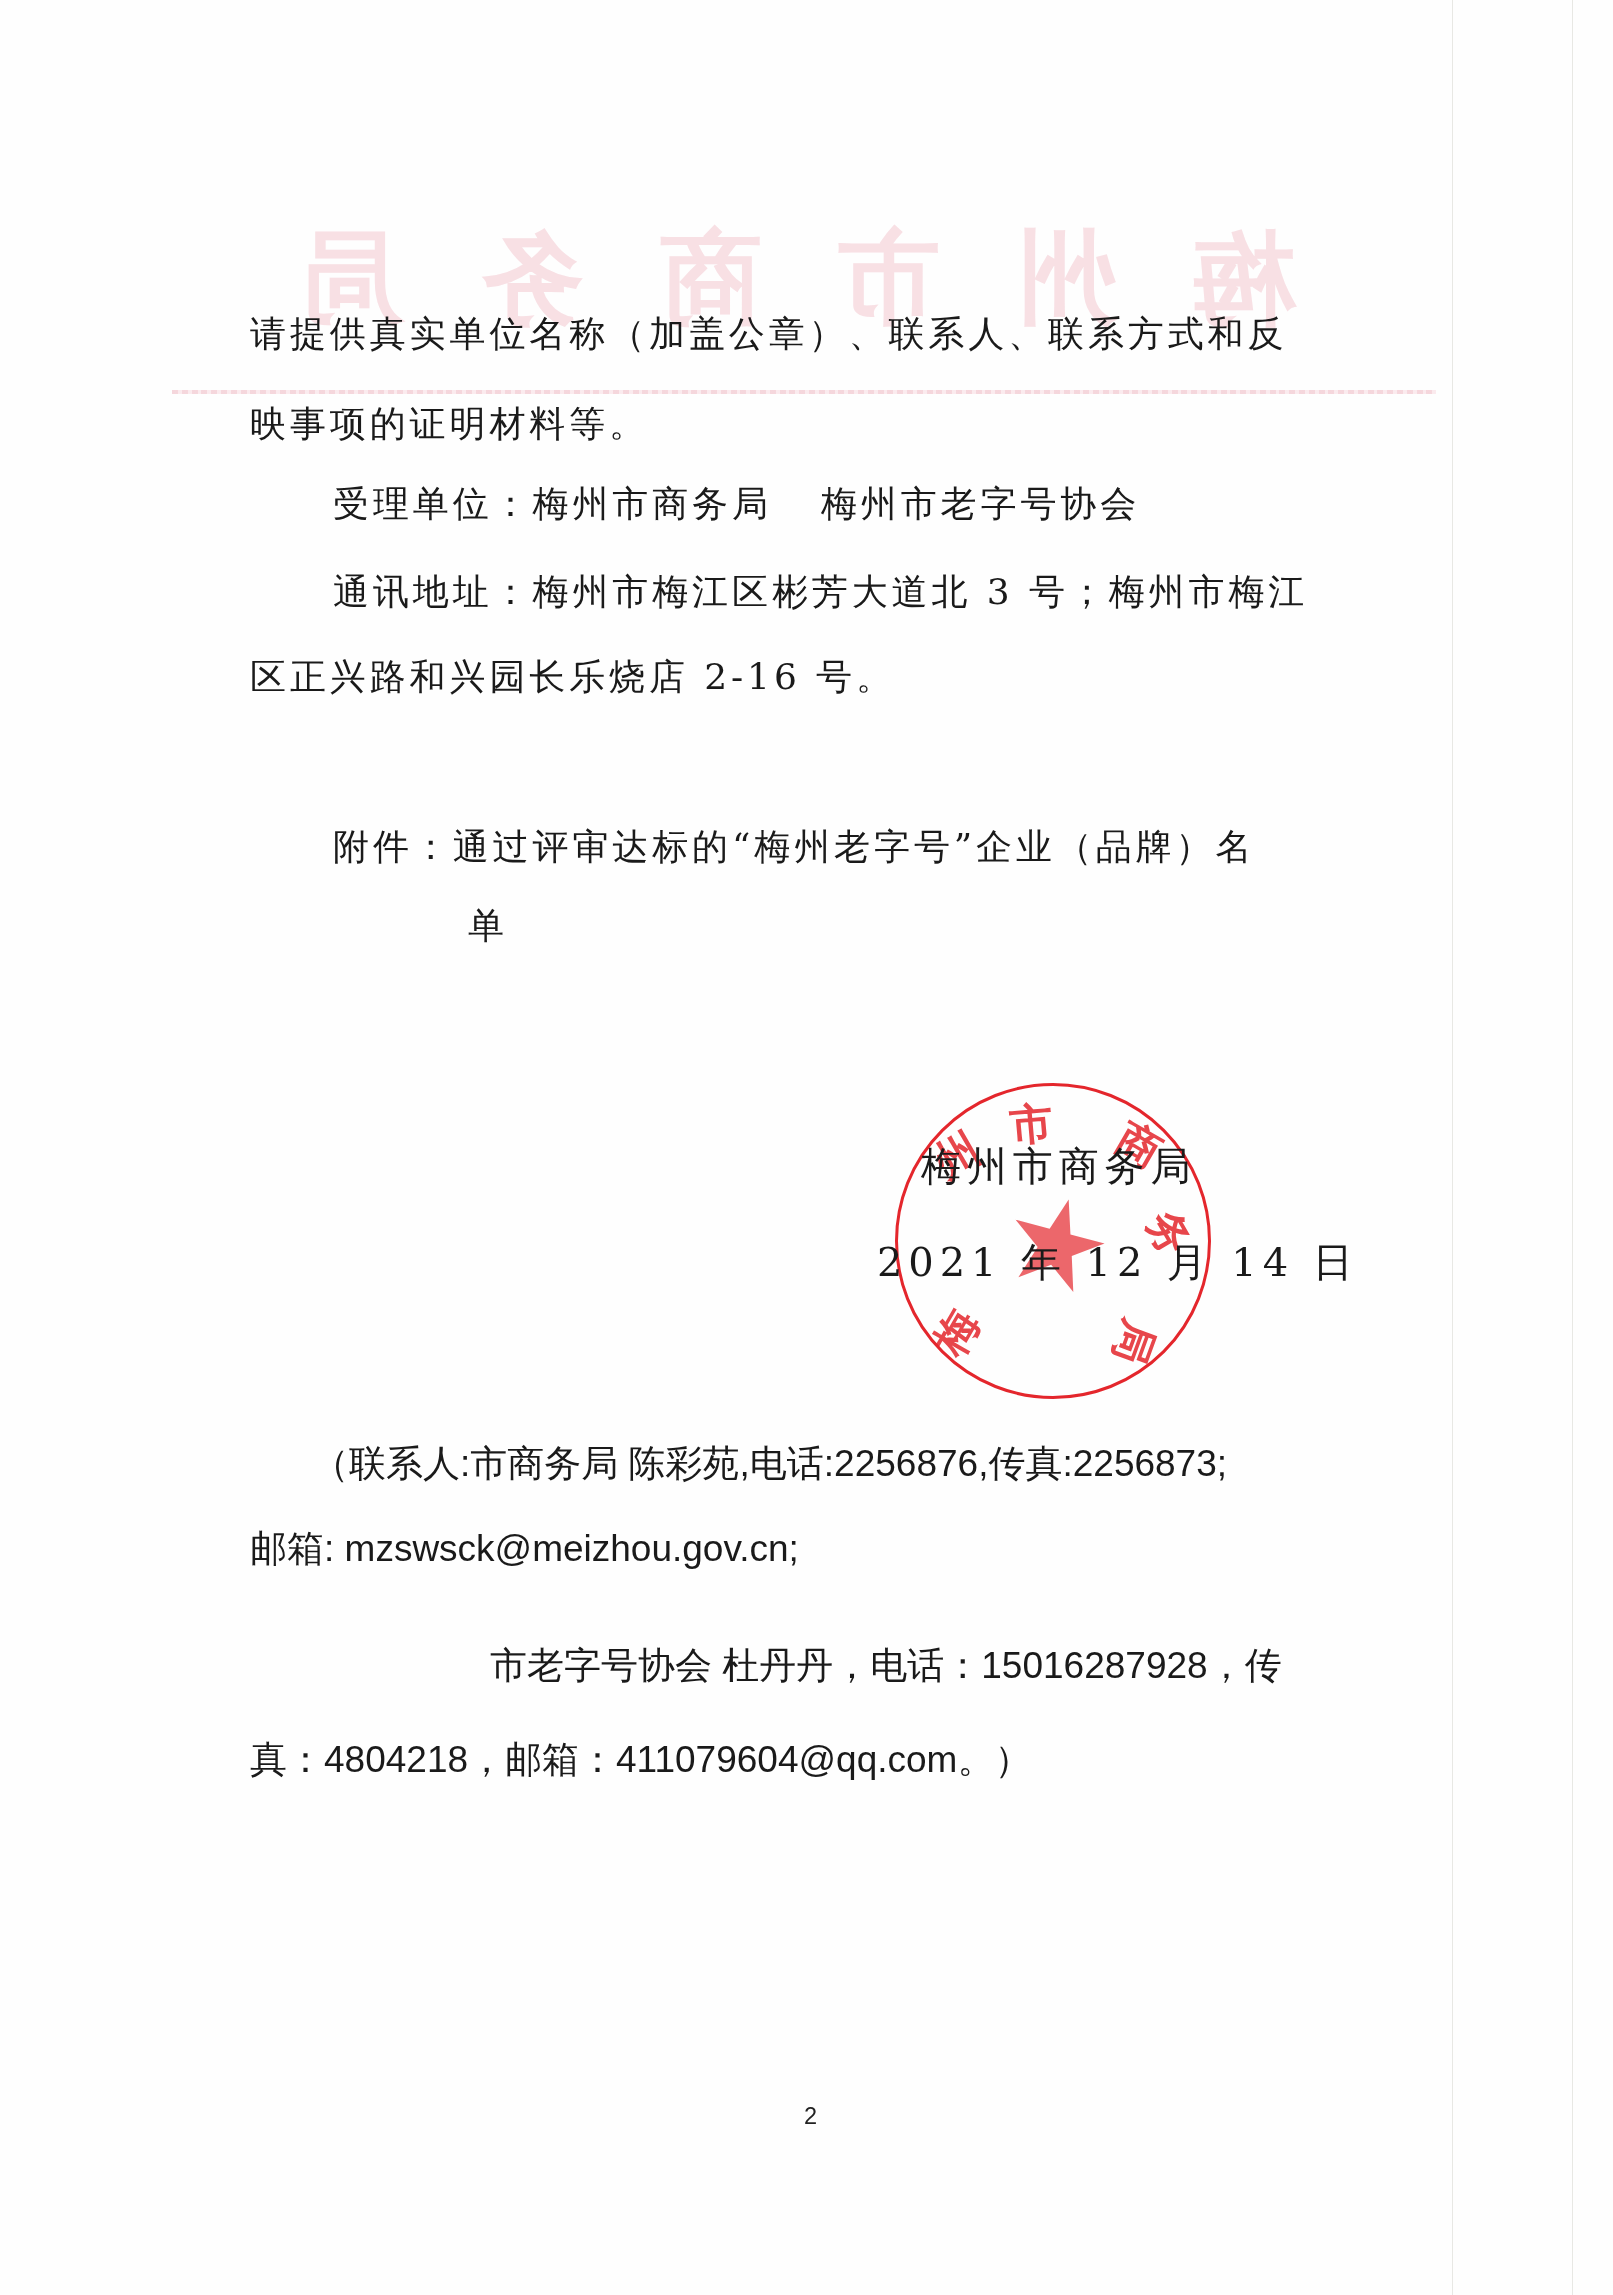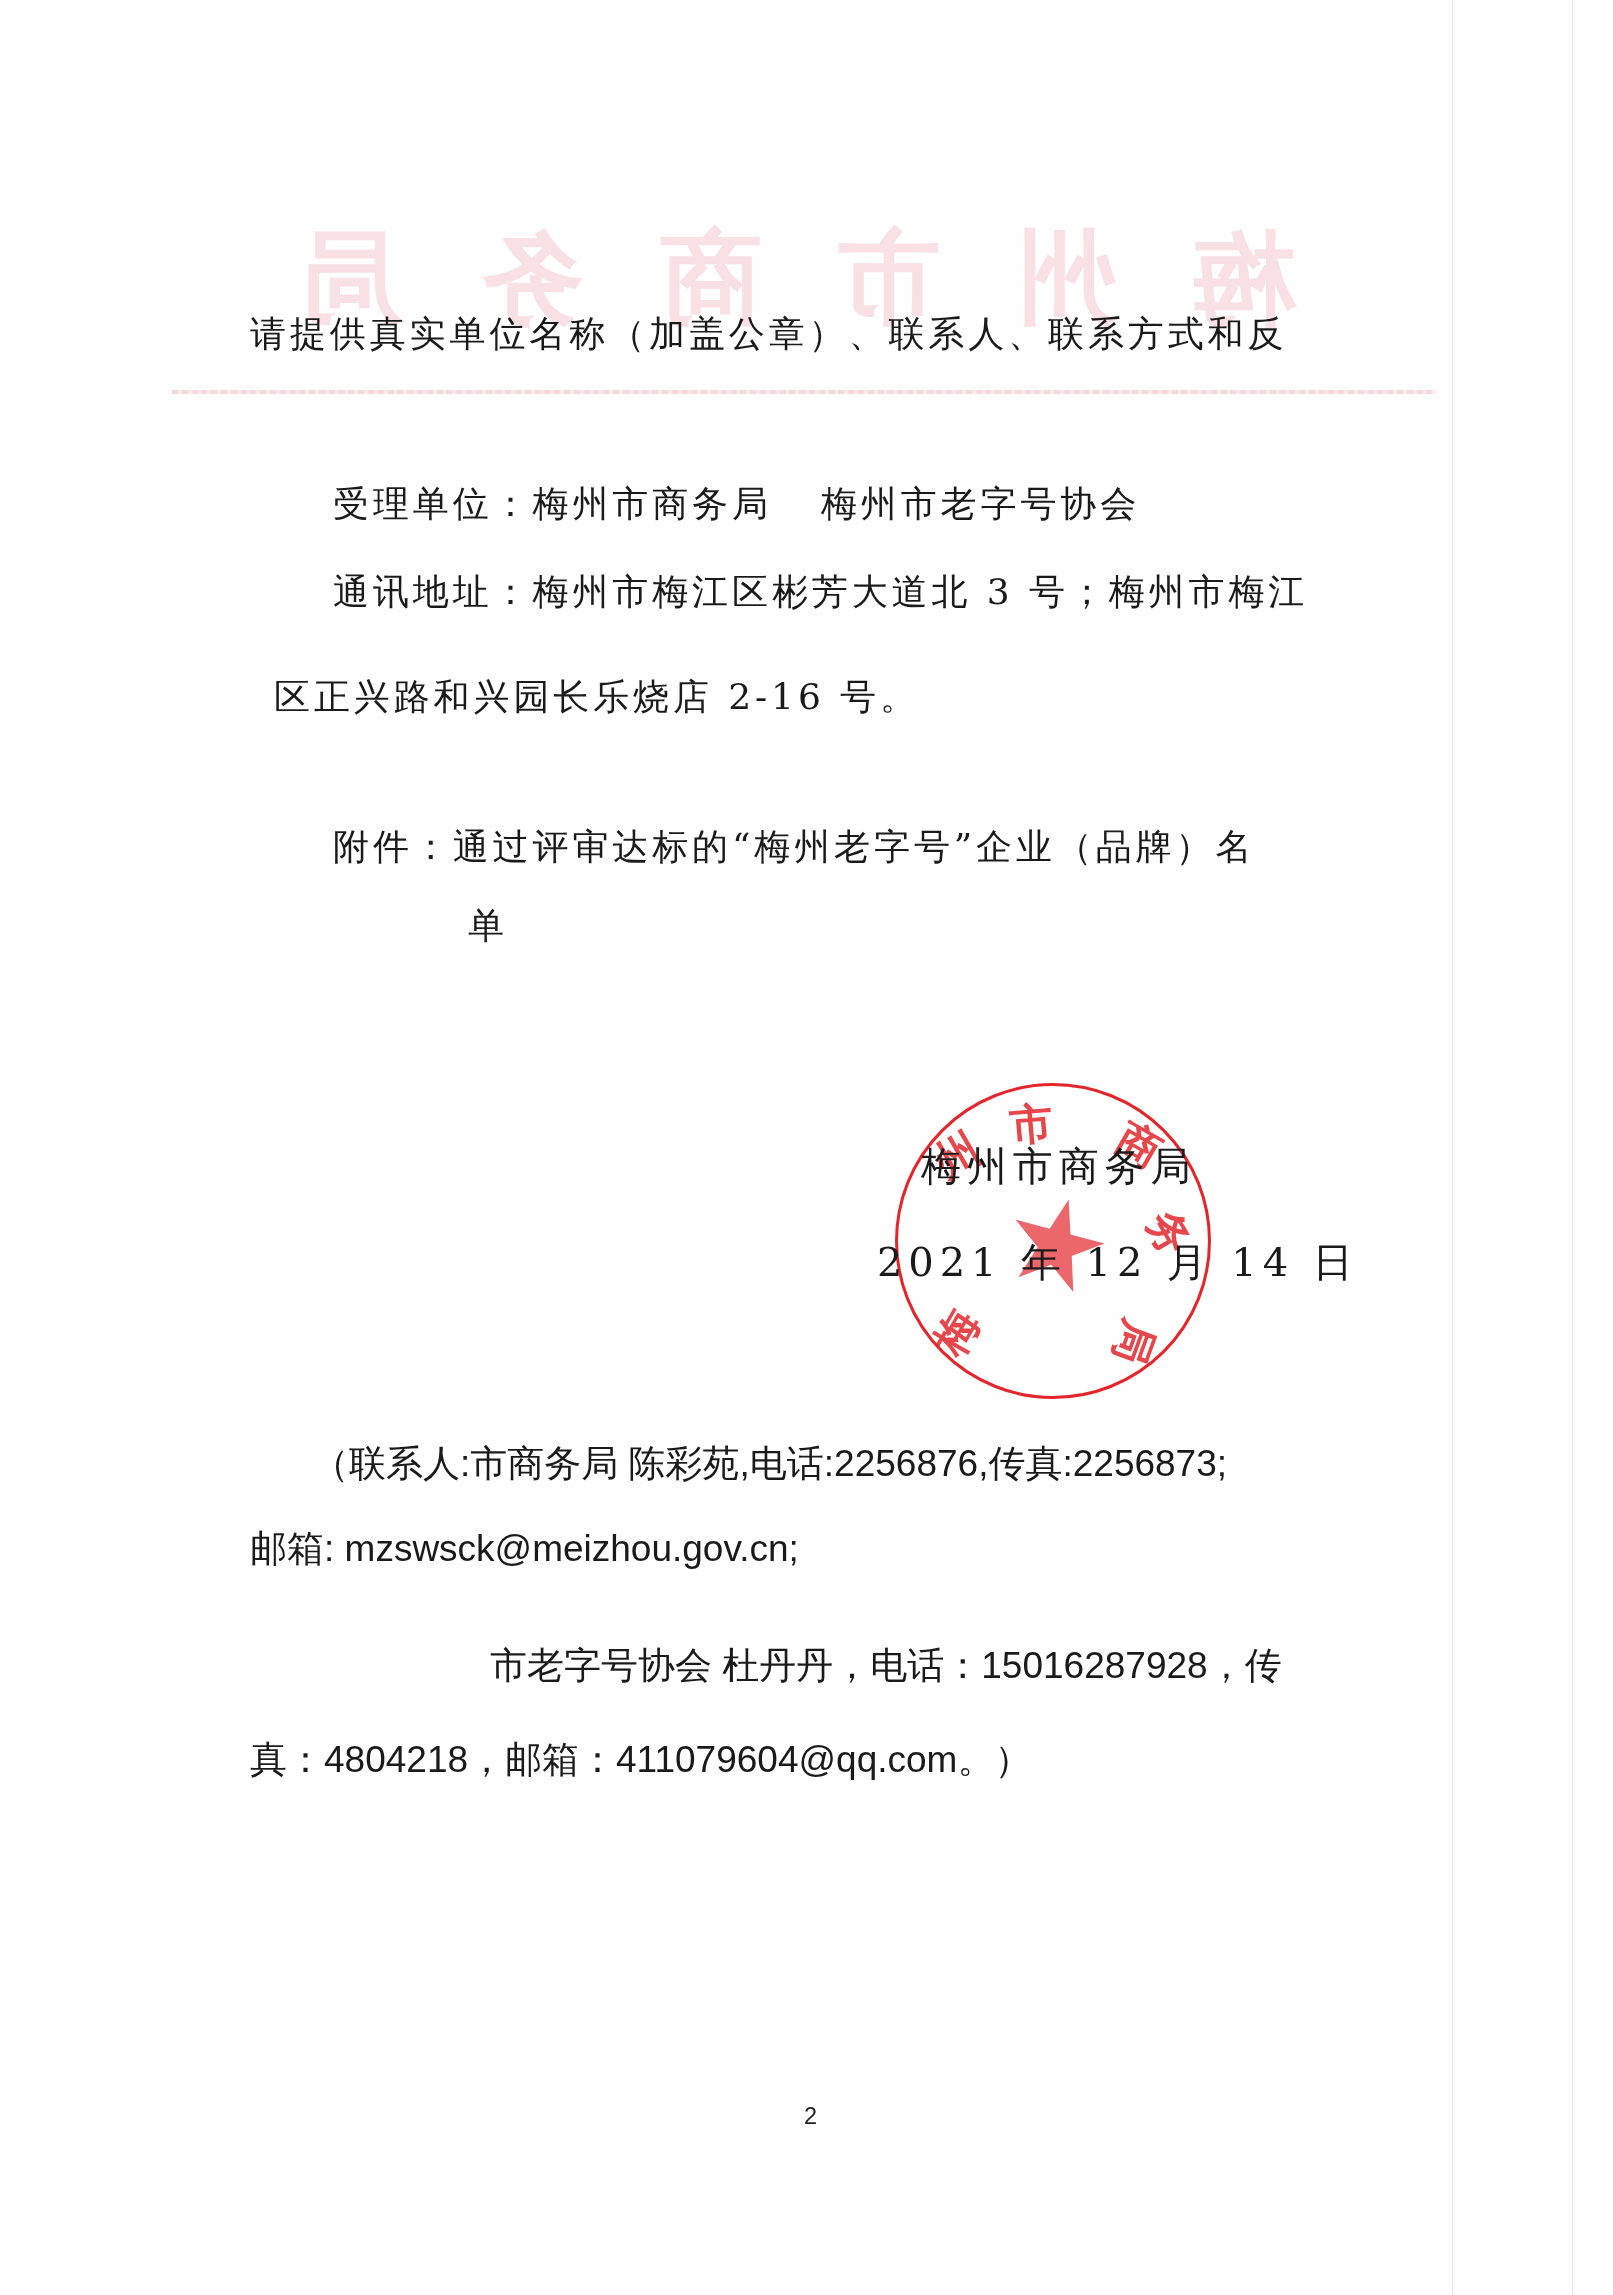--- a/index.html
+++ b/index.html
@@ -30,29 +30,30 @@
 
 <div class="page">
 
   <div class="edge-line" style="left:1452px;"></div>
   <div class="edge-line" style="left:1572px;"></div>
 
   <div class="bleed">梅州市商务局</div>
   <div class="bleed-rule"></div>
 
   <div class="line" style="left:250px; top:310px;">请提供真实单位名称（加盖公章）、联系人、联系方式和反</div>
+  <div class="line" style="left:250px; top:400px;">映事项的证明材料等。</div>
 
   <div class="line" style="left:333px; top:480px;">
     <span class="bold">受理单位：</span><span>梅州市商务局</span><span class="gap"></span><span>梅州市老字号协会</span>
   </div>
 
   <div class="line" style="left:333px; top:568px;">
     <span class="bold">通讯地址：</span><span>梅州市梅江区彬芳大道北 3 号；梅州市梅江</span>
   </div>
-  <div class="line" style="left:250px; top:673px;margin-left:24px;">区正兴路和兴园长乐烧店 2-16 号。</div>
+  <div class="line" style="left:250px; top:653px;">区正兴路和兴园长乐烧店 2-16 号。</div>
 
   <div class="line" style="left:333px; top:823px;">附件：通过评审达标的“梅州老字号”企业（品牌）名</div>
   <div class="line" style="left:468px; top:902px;">单</div>
 
   <div class="seal"></div>
   <span class="seal-char" style="left:936px; top:1304px; transform:rotate(-60deg);">梅</span>
   <span class="seal-char" style="left:936px; top:1127px; transform:rotate(-30deg);">州</span>
   <span class="seal-char" style="left:1010px; top:1096px; transform:rotate(-5deg);">市</span>
   <span class="seal-char" style="left:1117px; top:1117px; transform:rotate(30deg);">商</span>
   <span class="seal-char" style="left:1147px; top:1204px; transform:rotate(60deg);">务</span>

